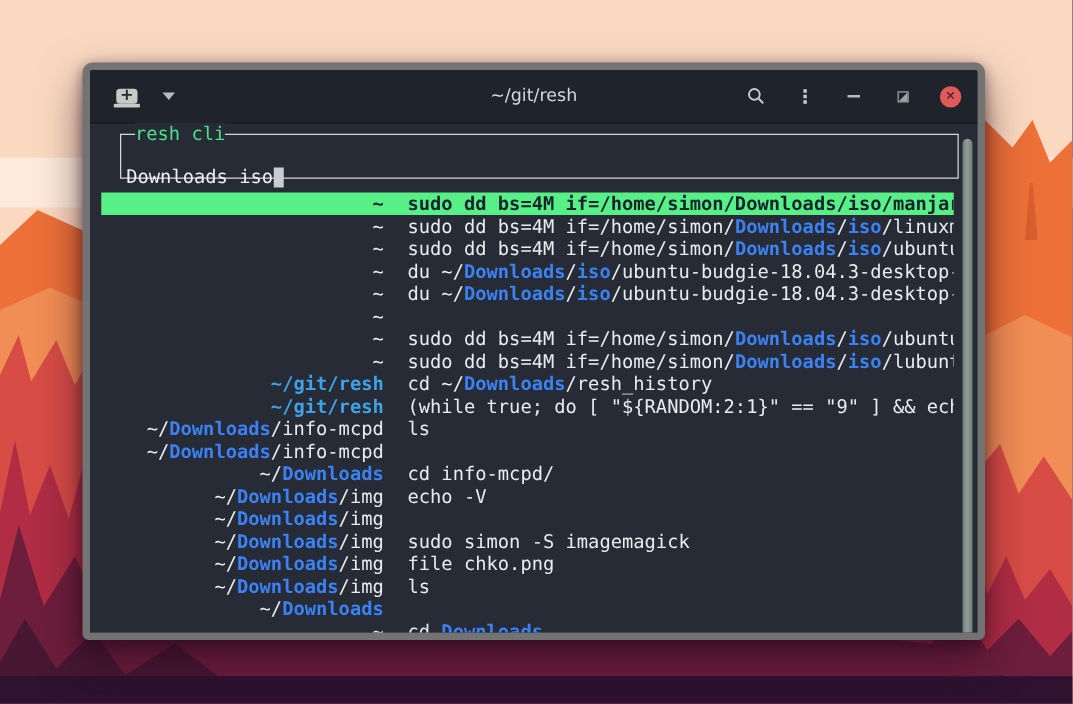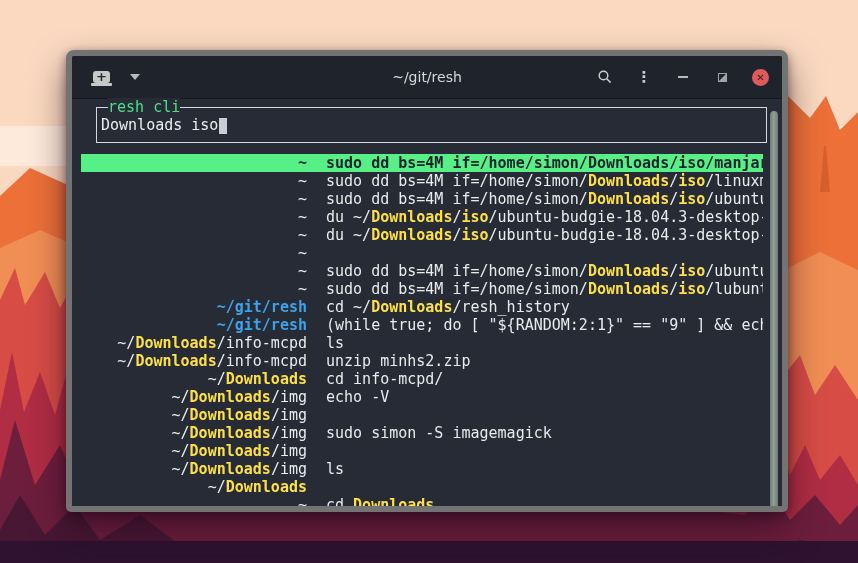--- a/index.html
+++ b/index.html
@@ -42,29 +42,29 @@
   .closebtn{width:17px;height:17px;border-radius:50%;background:#e05a5a;color:#35212b;
             font-size:10px;font-weight:bold;display:flex;align-items:center;justify-content:center;}
 
   
   .content{position:absolute;left:0;right:0;top:43px;bottom:0;background:#262b35;
            font-family:"DejaVu Sans Mono",monospace;font-size:15px;line-height:18px;}
   .searchbox{position:absolute;left:8px;right:15px;top:8px;height:36px;
              border:1px solid #d3d9de;box-sizing:border-box;margin-left:16px;}
   .legend{position:absolute;top:-10px;left:11px;background:#262b35;color:#4be08a;
           font-size:15px;line-height:18px;}
-  .query{position:absolute;left:4px;top:8px;color:#eceef0;white-space:pre;}
+  .query{position:absolute;left:4px;top:24px;color:#eceef0;white-space:pre;}
   .cursor{display:inline-block;width:8px;height:16px;background:#c9ced3;
           vertical-align:text-bottom;margin-left:1px;}
   .list{position:absolute;left:9px;right:19px;top:55px;}
   .row{display:flex;height:18px;overflow:hidden;}
   .row .dir{width:226px;flex:none;text-align:right;white-space:pre;}
   .row .cmd{margin-left:19px;flex:1;white-space:pre;overflow:hidden;}
   .w{color:#e9ebed;}
-  .r{color:#fde047;font-weight:bold;}
+  .r{color:#3b82f6;font-weight:bold;}
   .b{color:#3fa2e9;font-weight:bold;}
   .row.selected{background:#56f087;}
   .row.selected span{color:#19232d;font-weight:bold;}
   .scroll-thumb{position:absolute;right:4px;top:12px;width:8px;height:398px;border-radius:4px;
            background:linear-gradient(90deg,#6f7b76,#939e98 45%,#6f7b76);}
 </style>
 </head>
 <body>
 
 <div class="wp">
@@ -148,39 +148,39 @@
         <div class="row">
           <span class="dir"><span class="b">~/git/resh</span></span>
           <span class="cmd"><span class="w">(while true; do [ "${RANDOM:2:1}" == "9" ] &amp;&amp; echo</span></span>
         </div>
         <div class="row">
           <span class="dir"><span class="w">~/</span><span class="r">Downloads</span><span class="w">/info-mcpd</span></span>
           <span class="cmd"><span class="w">ls</span></span>
         </div>
         <div class="row">
           <span class="dir"><span class="w">~/</span><span class="r">Downloads</span><span class="w">/info-mcpd</span></span>
-          <span class="cmd"><span class="w">unzip minhs2.zip</span></span>
         </div>
         <div class="row">
           <span class="dir"><span class="w">~/</span><span class="r">Downloads</span></span>
           <span class="cmd"><span class="w">cd info-mcpd/</span></span>
         </div>
         <div class="row">
           <span class="dir"><span class="w">~/</span><span class="r">Downloads</span><span class="w">/img</span></span>
           <span class="cmd"><span class="w">echo -V</span></span>
         </div>
         <div class="row">
           <span class="dir"><span class="w">~/</span><span class="r">Downloads</span><span class="w">/img</span></span>
         </div>
         <div class="row">
           <span class="dir"><span class="w">~/</span><span class="r">Downloads</span><span class="w">/img</span></span>
           <span class="cmd"><span class="w">sudo simon -S imagemagick</span></span>
         </div>
         <div class="row">
           <span class="dir"><span class="w">~/</span><span class="r">Downloads</span><span class="w">/img</span></span>
+          <span class="cmd"><span class="w">file chko.png</span></span>
         </div>
         <div class="row">
           <span class="dir"><span class="w">~/</span><span class="r">Downloads</span><span class="w">/img</span></span>
           <span class="cmd"><span class="w">ls</span></span>
         </div>
         <div class="row">
           <span class="dir"><span class="w">~/</span><span class="r">Downloads</span></span>
         </div>
         <div class="row">
           <span class="dir"><span class="w">~</span></span>

